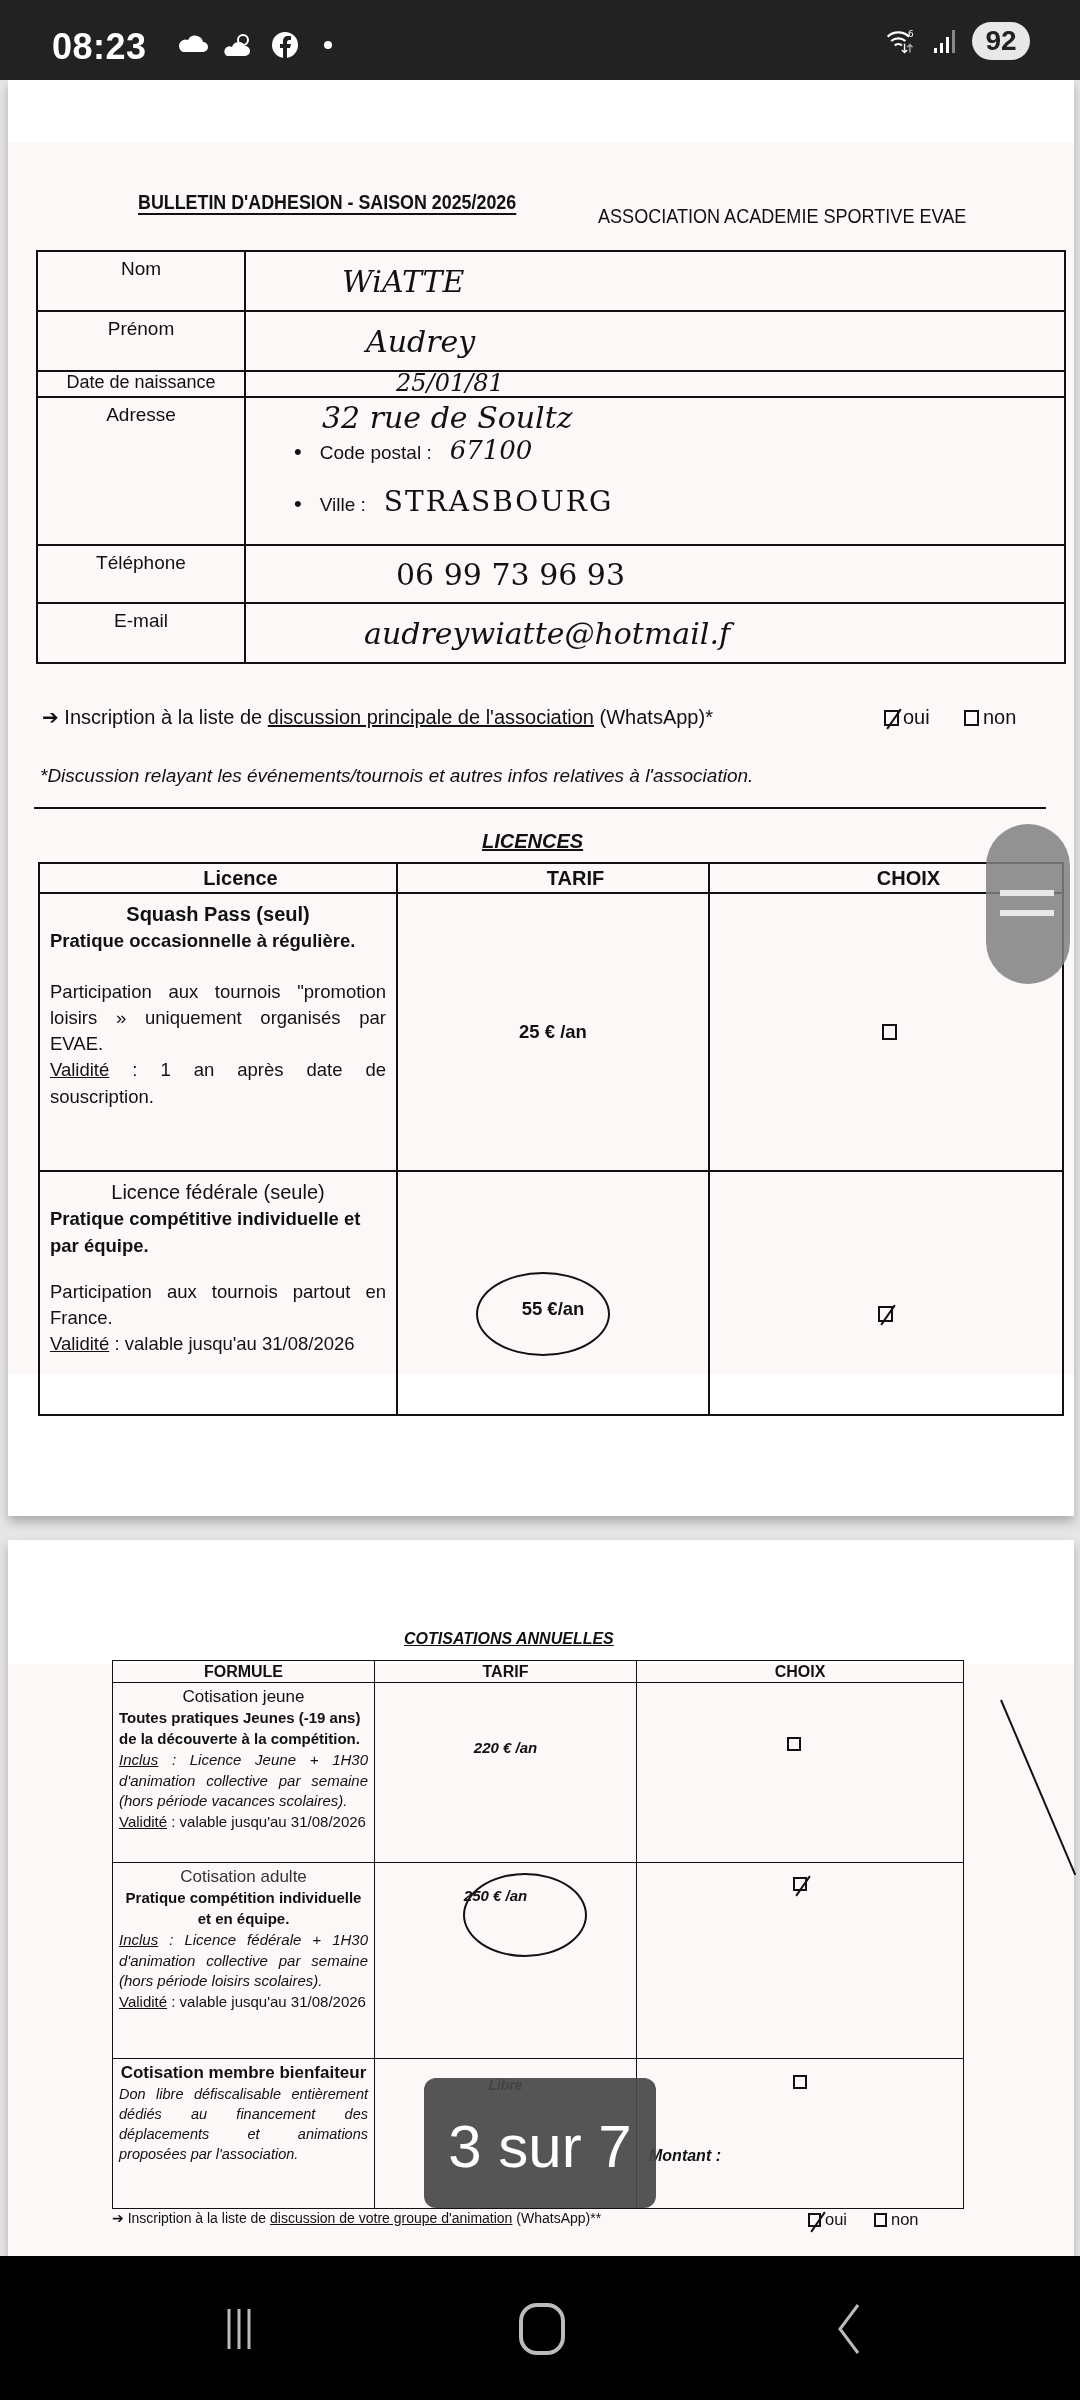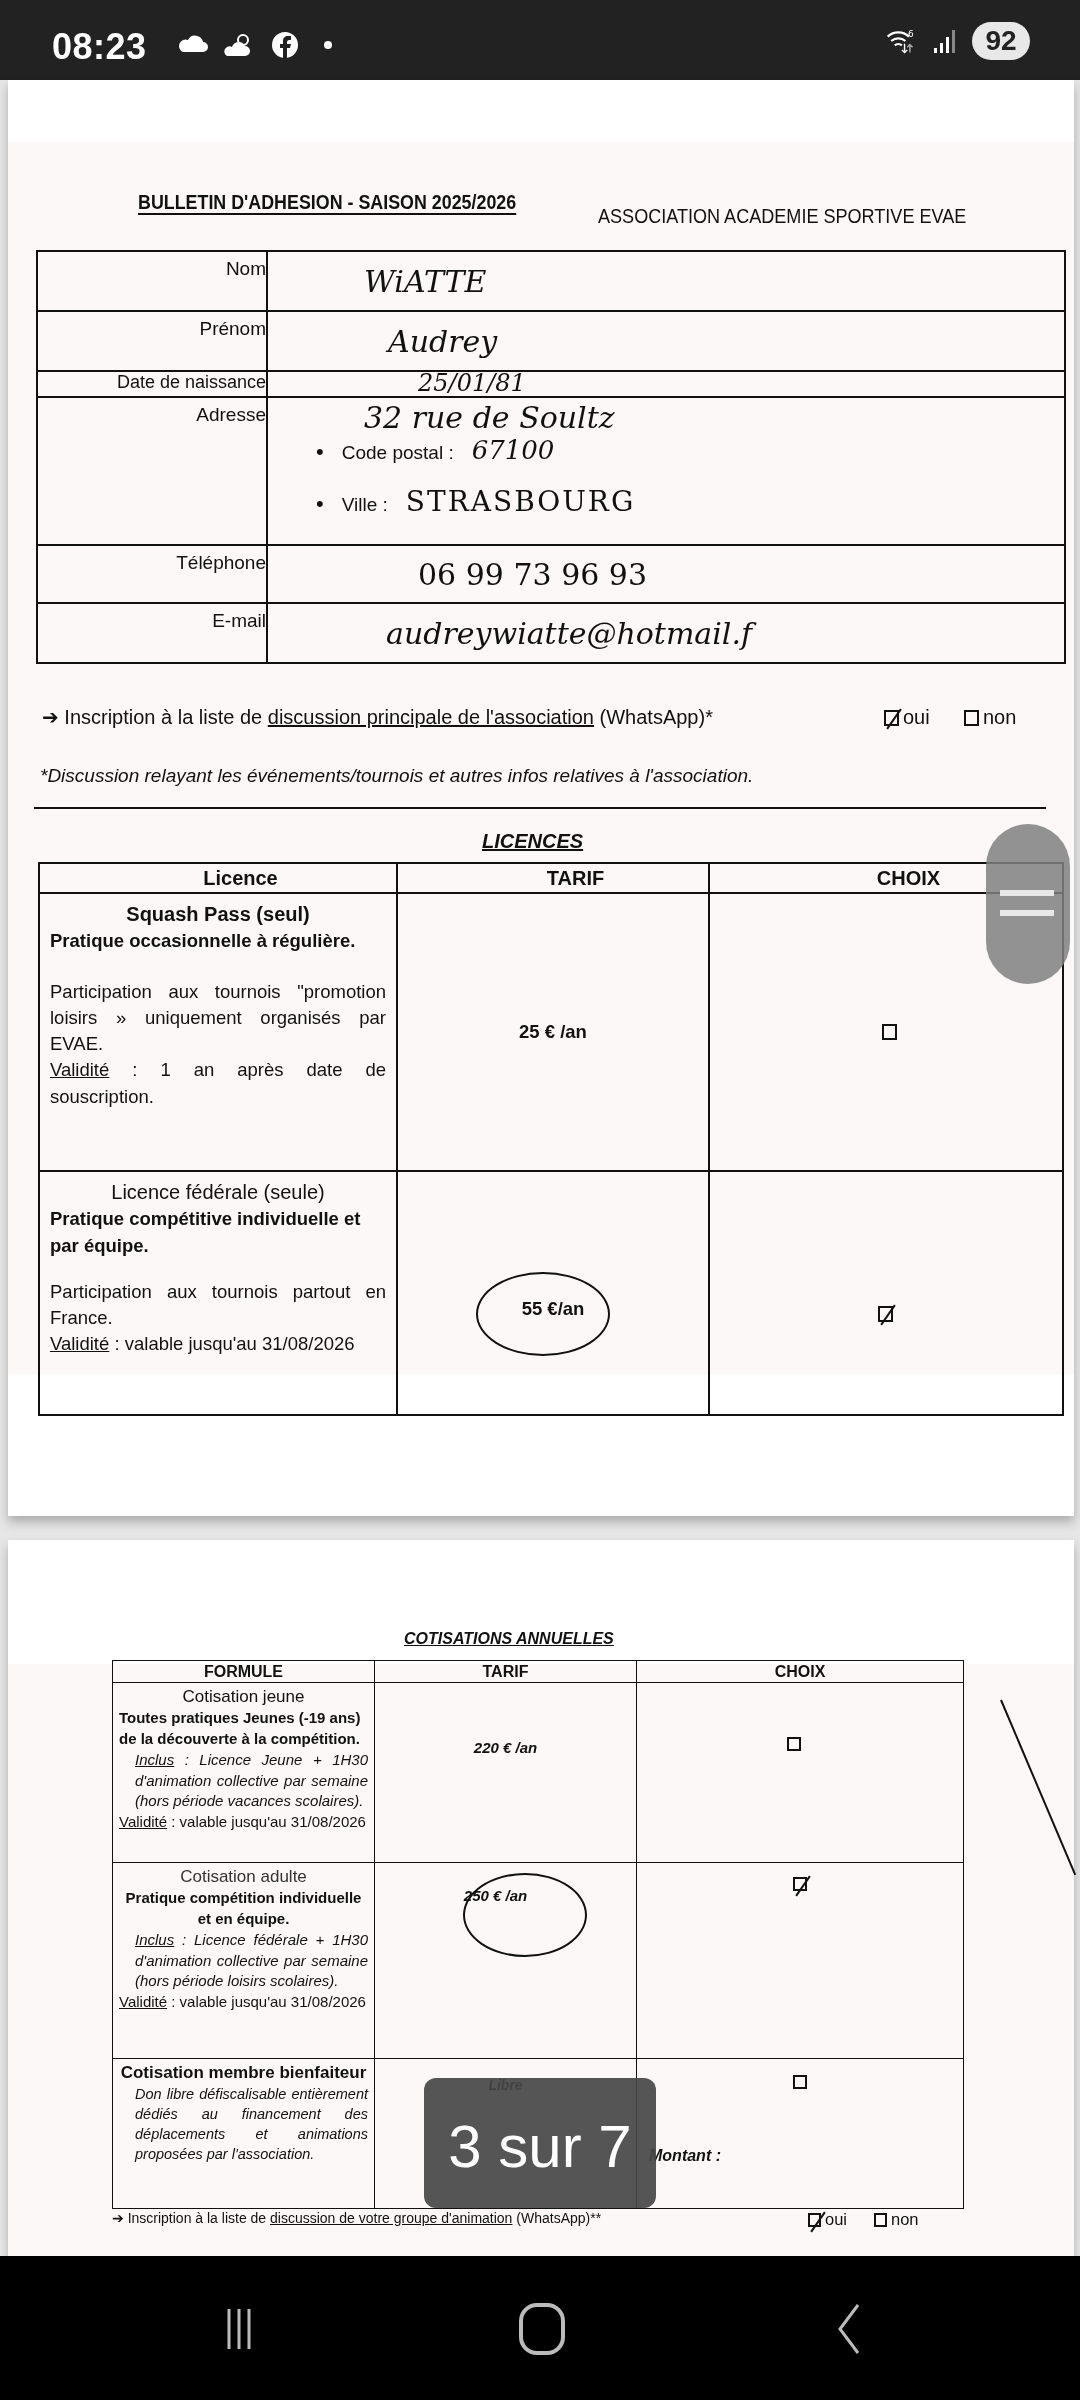--- a/index.html
+++ b/index.html
@@ -26,21 +26,21 @@
   .page2 .paper { left: 0; top: 124px; width: 1066px; height: 596px; }
 
   
   .doc { font-family: "Liberation Sans Narrow", "Liberation Sans", sans-serif; }
   .title-row { position: absolute; left: 130px; top: 110px; font-size: 21px; font-weight: bold; transform: scaleX(0.85); transform-origin: left; white-space: nowrap; }
   .title-row .ul { border-bottom: 2px solid #111; }
   .title-assoc { position: absolute; left: 590px; top: 124px; font-size: 21px; transform: scaleX(0.86); transform-origin: left; white-space: nowrap; }
 
   table.info { position: absolute; left: 28px; top: 170px; width: 1030px; border-collapse: collapse; }
   table.info td { border: 2px solid #111; font-size: 19px; }
-  table.info td.lab { width: 230px; text-align: right; vertical-align: top; padding-top: 6px; }
+  table.info td.lab { width: 208px; text-align: center; vertical-align: top; padding-top: 6px; }
   .hand { font-family: "DejaVu Serif", serif; font-style: italic; font-size: 30px; color: #111; }
   .addr-bul { font-size: 19px; display: flex; align-items: baseline; gap: 18px; margin-left: 48px; }
   .addr-bul .b { font-size: 22px; }
 
   .wa-line { position: absolute; left: 34px; top: 625px; font-size: 20px; white-space: nowrap; }
   .wa-line .u { text-decoration: underline; text-align: center; }
   .choice { position: absolute; font-size: 20px; display: flex; align-items: center; gap: 4px; }
   .cb { width: 15px; height: 16px; border: 2px solid #111; display: inline-block; position: relative; }
   .cb.checked::after { content: ""; position: absolute; left: -4px; top: 6px; width: 24px; height: 2px; background: #111; transform: rotate(-55deg); }
   .note { position: absolute; left: 32px; top: 685px; font-size: 19px; font-style: italic; white-space: nowrap; }
@@ -61,21 +61,21 @@
   .choice-cell { position: relative; }
   .price-circle { position: absolute; border: 2.5px solid #111; border-radius: 50%; }
 
   table.cot { position: absolute; left: 112px; top: 1660px; width: 852px; border-collapse: collapse; }
   table.cot th, table.cot td { border: 1.6px solid #111; }
   table.cot th { font-size: 16px; font-weight: bold; height: 22px; }
   table.cot td { vertical-align: top; font-size: 15px; }
   .cot-desc { width: 262px; padding: 2px 6px; line-height: 1.38; }
   .cot-desc .c { text-align: center; font-size: 17px; }
   .cot-desc .bold { font-weight: bold; }
-  .cot-desc .i { font-style: italic; margin-left: 16px; }
+  .cot-desc .i { font-style: italic; }
   .cot-desc .u { text-decoration: underline; }
   .cot-desc .j { text-align: justify; }
   .cot-price { width: 262px; text-align: center; font-weight: bold; font-style: italic; font-size: 16px; position: relative; }
   .cot-choice { position: relative; }
 
   .wa2 { position: absolute; left: 112px; top: 2210px; font-size: 14px; white-space: nowrap; }
   .wa2 .u { text-decoration: underline; }
 
   .diag-line { position: absolute; left: 1000px; top: 1620px; width: 2px; height: 190px; background: #111; transform: rotate(-23deg); transform-origin: top; }
 
@@ -154,21 +154,21 @@
         <td class="lab">Prénom</td>
         <td><span class="hand" style="margin-left:120px">Audrey</span></td>
       </tr>
       <tr style="height:26px">
         <td class="lab" style="padding-top:0;font-size:18px">Date de naissance</td>
         <td style="line-height:22px"><span class="hand" style="margin-left:150px;font-size:24px">25/01/81</span></td>
       </tr>
       <tr style="height:148px">
         <td class="lab">Adresse</td>
         <td style="vertical-align:top;padding-top:2px">
-          <div class="hand" style="margin-left:96px">32 rue de Soultz</div>
+          <div class="hand" style="margin-left:76px">32 rue de Soultz</div>
           <div class="addr-bul">
             <span class="b">•</span>
             <span>Code postal :</span>
             <span class="hand" style="font-size:26px">67100</span>
           </div>
           <div class="addr-bul" style="margin-top:20px">
             <span class="b">•</span>
             <span>Ville :</span>
             <span class="hand" style="font-size:28px;font-style:normal;letter-spacing:2px">STRASBOURG</span>
           </div>

